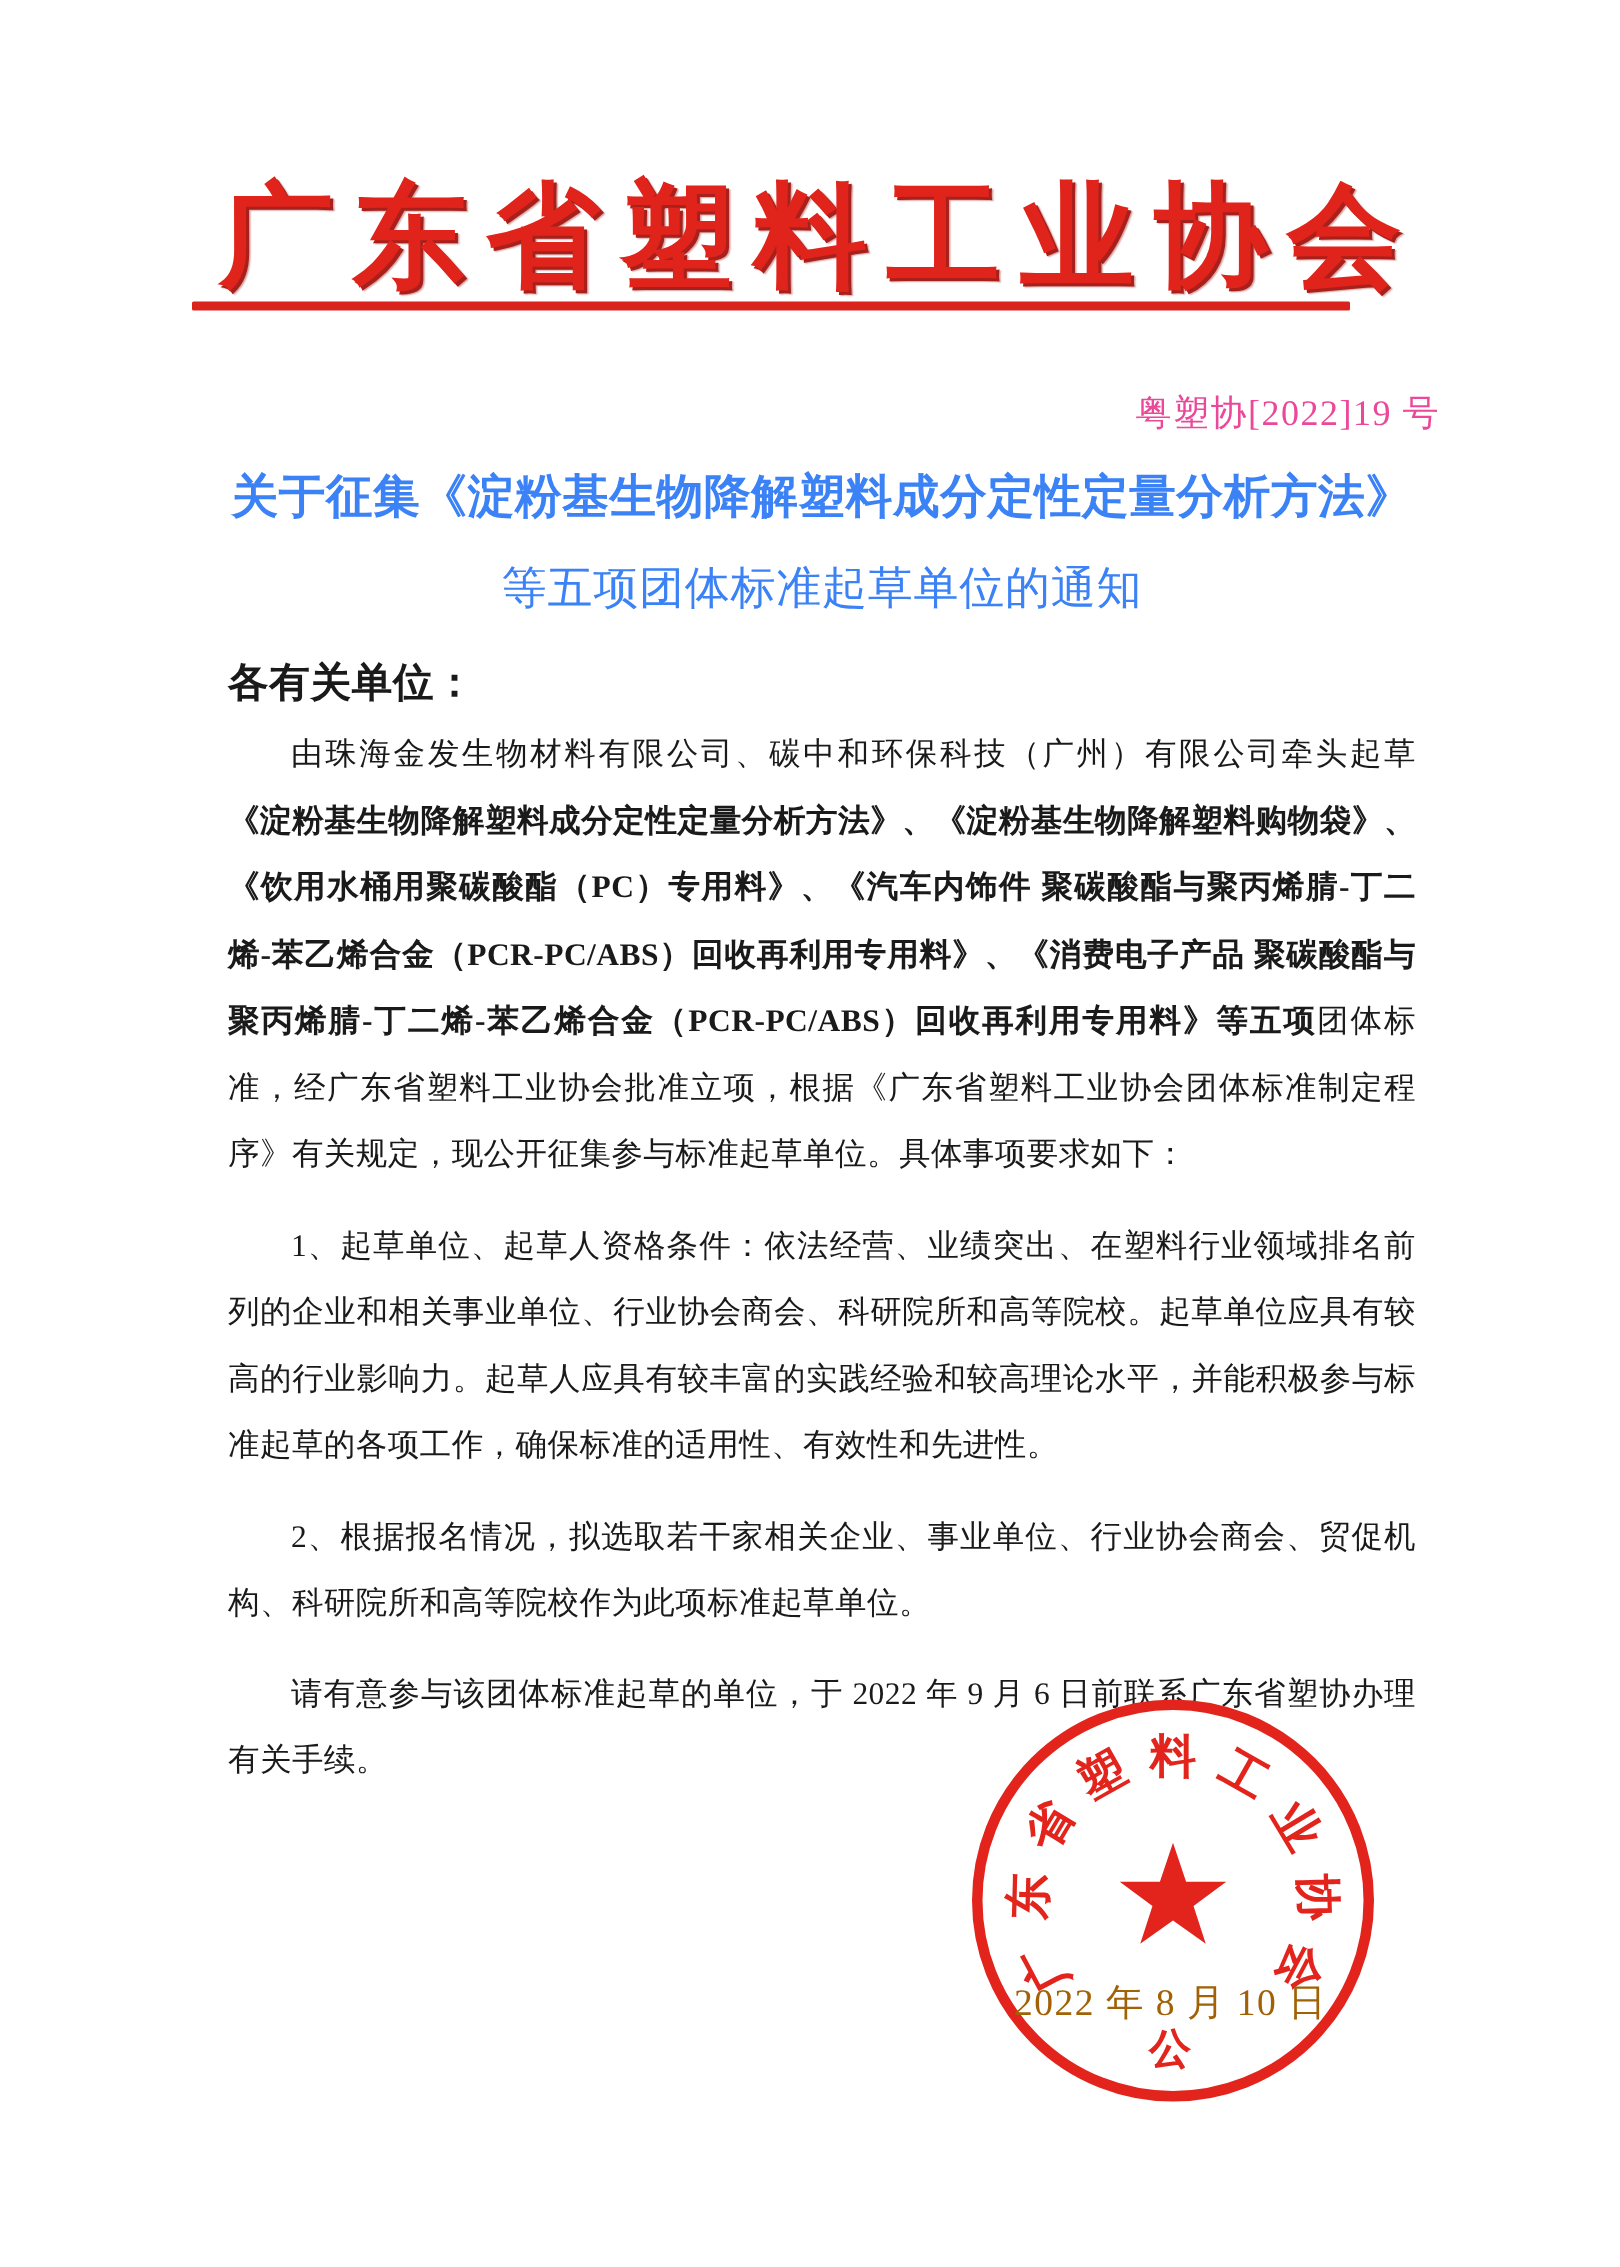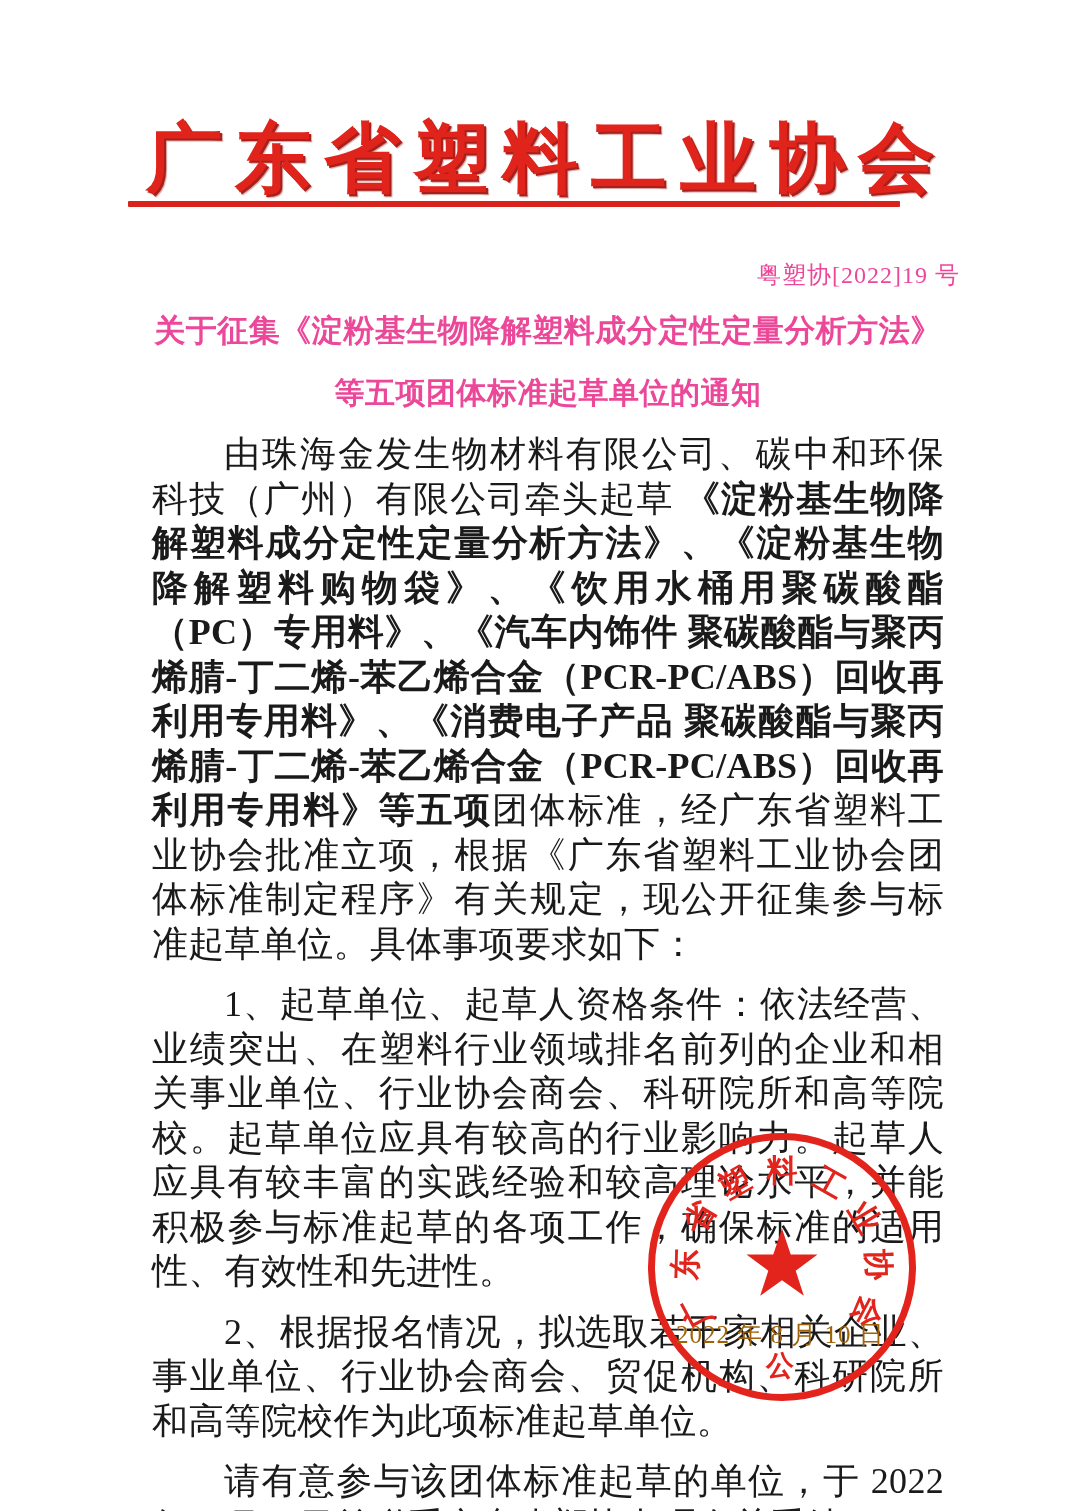--- a/index.html
+++ b/index.html
@@ -64,45 +64,45 @@
     top: 300px;
     left: 0;
     width: 1080px;
     text-align: center;
   }
   .title-line {
     font-weight: bold;
     font-size: 31px;
     line-height: 62px;
     letter-spacing: 0.5px;
-    color: #ec4899;
+    color: #3b82f6;
     white-space: nowrap;
     margin-left: 16px;
   }
   .title-line.second {
-    font-weight: bold;
+    font-weight: normal;
     font-size: 30px;
   }
 
   
   .body {
     position: absolute;
     top: 432px;
     left: 152px;
     width: 792px;
   }
   .salutation {
     font-size: 27px;
     line-height: 46px;
     font-weight: 600;
     margin-bottom: 2px;
     letter-spacing: 0.5px;
   }
   .para {
-    font-size: 36px;
+    font-size: 21px;
     line-height: 44.5px;
     text-align: justify;
     text-justify: inter-ideograph;
     text-indent: 2em;
     letter-spacing: 0.3px;
     margin: 0;
   }
   .para.flow { margin-top: 16px; }
   .para b { font-weight: bold; }
 
@@ -181,20 +181,21 @@
 
   <div class="doc-number">粤塑协[2022]19 号</div>
 
   <div class="title-block">
     <div class="title-line">关于征集《淀粉基生物降解塑料成分定性定量分析方法》</div>
     <div class="title-line second">等五项团体标准起草单位的通知</div>
   </div>
 
   <div class="body">
 
+    <div class="salutation">各有关单位：</div>
 
     <p class="para"><span>由珠海金发生物材料有限公司、碳中和环保科技（广州）有限公司牵头起草 </span><b>《淀粉基生物降解塑料成分定性定量分析方法》、《淀粉基生物降解塑料购物袋》、《饮用水桶用聚碳酸酯（PC）专用料》、《汽车内饰件 聚碳酸酯与聚丙烯腈-丁二烯-苯乙烯合金（PCR-PC/ABS）回收再利用专用料》、《消费电子产品 聚碳酸酯与聚丙烯腈-丁二烯-苯乙烯合金（PCR-PC/ABS）回收再利用专用料》等五项</b><span>团体标准，经广东省塑料工业协会批准立项，根据《广东省塑料工业协会团体标准制定程序》有关规定，现公开征集参与标准起草单位。具体事项要求如下：</span></p>
 
     <p class="para flow">1、起草单位、起草人资格条件：依法经营、业绩突出、在塑料行业领域排名前列的企业和相关事业单位、行业协会商会、科研院所和高等院校。起草单位应具有较高的行业影响力。起草人应具有较丰富的实践经验和较高理论水平，并能积极参与标准起草的各项工作，确保标准的适用性、有效性和先进性。</p>
 
     <p class="para flow">2、根据报名情况，拟选取若干家相关企业、事业单位、行业协会商会、贸促机构、科研院所和高等院校作为此项标准起草单位。</p>
 
     <p class="para flow">请有意参与该团体标准起草的单位，于 2022 年 9 月 6 日前联系广东省塑协办理有关手续。</p>
   </div>
 

